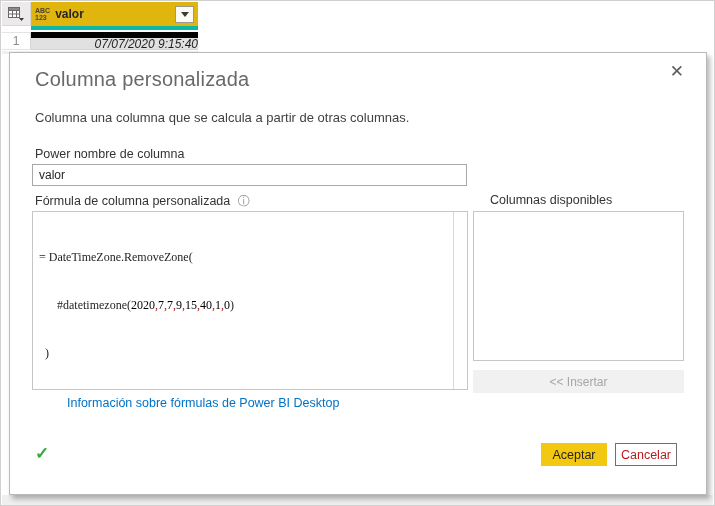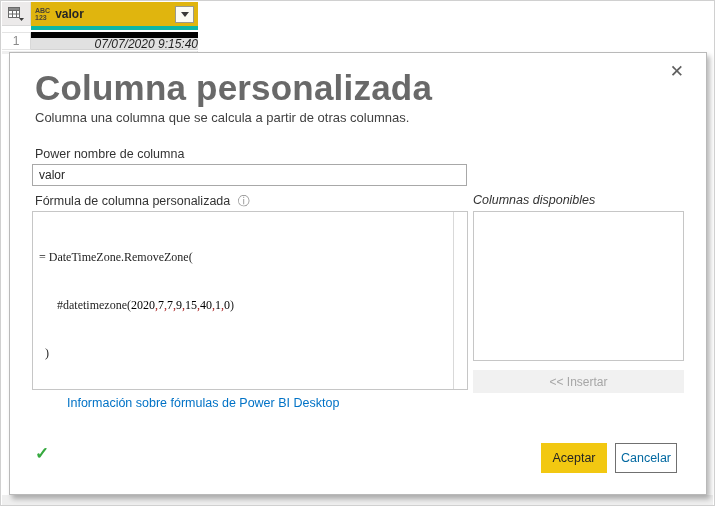--- a/index.html
+++ b/index.html
@@ -54,21 +54,21 @@
   .dialog {
     position:absolute; left:8px; top:51px; width:698px; height:443px;
     background:#ffffff; border:1px solid #b9b9b9;
     box-shadow:3px 4px 5px rgba(0,0,0,0.28);
   }
   .close-x {
     position:absolute; right:18px; top:8px; font-size:17px; color:#5f5f5f;
     cursor:pointer; line-height:17px; padding:2px 4px; font-weight:400;
   }
   .dlg-title {
-    position:absolute; left:25px; top:15px; font-size:35px; font-weight:700;
+    position:absolute; left:25px; top:15px; font-size:20px; font-weight:400;
     color:#696969; letter-spacing:0.2px;
   }
   .dlg-sub { position:absolute; left:25px; top:57px; font-size:13px; color:#414141; }
   .field-label { position:absolute; font-size:12.5px; color:#333333; }
   .lbl-name { left:25px; top:94px; }
   .name-input {
     position:absolute; left:22px; top:111px; width:435px; height:22px;
     border:1px solid #a8a8a8; font-size:12px; color:#252525; padding:0 6px;
     font-family:"Liberation Sans", sans-serif; background:#fff; outline:none;
   }
@@ -86,40 +86,40 @@
     position:absolute; left:0; top:0; right:15px; bottom:0; padding:5px 6px;
     font-family:Liberation Serif, serif;
     font-size:12px; line-height:16px; color:#1e1e1e; white-space:pre; overflow:hidden;
   }
   .tok-num { color:#000000; }
   .tok-sep { color:#a31515; }
   .link {
     position:absolute; left:25px; top:343px; font-size:12.5px; color:#0072c6;
     text-decoration:none; cursor:pointer;margin-left:32px;
   }
-  .lbl-cols { left:463px; top:140px;font-style:italic; }
+  .lbl-cols { left:480px; top:140px; }
   .cols-list {
     position:absolute; left:463px; top:158px; width:211px; height:150px;
     border:1px solid #c6c6c6; background:#ffffff; cursor:default;
   }
   .insert-btn {
     position:absolute; left:463px; top:317px; width:211px; height:23px;
     background:#f1f1f1; border:none; color:#a6a6a6; font-size:12px;
     font-family:"Liberation Sans", sans-serif; cursor:default;
   }
   .syntax-row { position:absolute; left:25px; top:392px; display:flex; align-items:center; }
   .check-icon { color:#36a93f; font-size:17px; font-weight:bold; margin-right:10px; line-height:17px; }
   .syntax-text { font-size:13px; color:#333333; }
   .btn {
-    position:absolute; top:390px; height:30px; font-size:12.5px;
+    position:absolute; top:390px; height:23px; font-size:12.5px;
     font-family:"Liberation Sans", sans-serif; cursor:pointer;
     display:flex; align-items:center; justify-content:center;
   }
   .btn-accept { left:531px; width:66px; background:#f2c811; border:1px solid #f2c811; color:#252423; }
-  .btn-cancel { left:605px; width:62px; background:#ffffff; border:1px solid #707070; color:#0369a1; }
+  .btn-cancel { left:605px; width:62px; background:#ffffff; border:1px solid #707070; color:#b91c1c; }
 </style>
 </head>
 <body>
 
 <div id="screen">
 
   <div class="tbl-corner">
     <svg width="16" height="14" viewBox="0 0 16 14">
       <rect x="0.5" y="0.5" width="11" height="10" fill="#ffffff" stroke="#6a6a6a"></rect>
       <rect x="0.5" y="0.5" width="11" height="3" fill="#8a8a8a" stroke="#6a6a6a"></rect>

